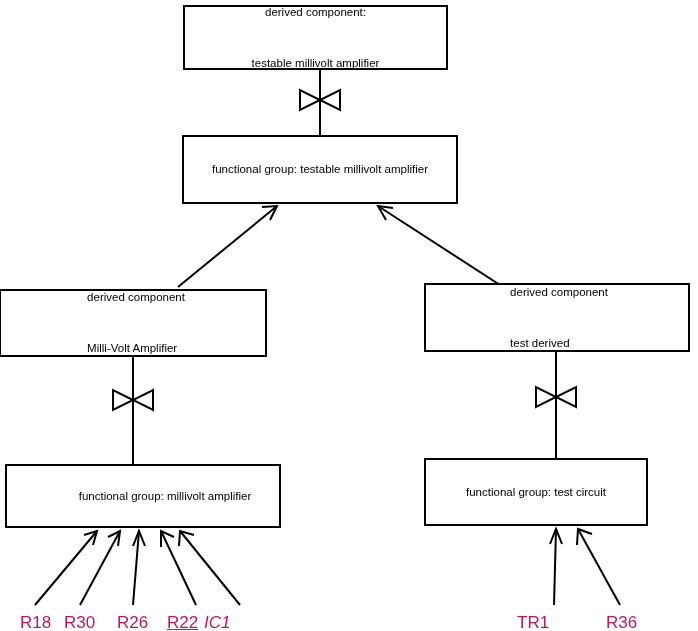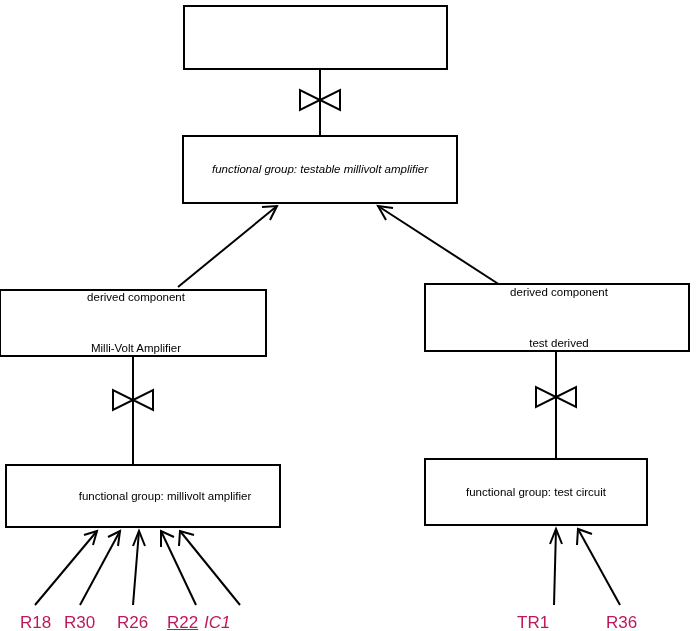--- a/index.html
+++ b/index.html
@@ -25,21 +25,21 @@
     justify-content: center;
     z-index: 2;
   }
   .node-text {
     font-size: 11.5px;
     color: #000000;
     line-height: 17px;
     white-space: pre;
   }
   .node-text.center { text-align: center; }
-  .node-text.left   { text-align: center; }
+  .node-text.left   { text-align: left; }
   .leaf-label {
     position: absolute;
     font-size: 17px;
     color: #be185d;
     white-space: nowrap;
     z-index: 3;
   }
   svg.edges {
     position: absolute;
     left: 0;
@@ -103,24 +103,26 @@
 
     <line x1="554" y1="605" x2="556" y2="529" stroke-width="2"></line>
     <polyline points="550,544 556,529 562,544" stroke-width="2"></polyline>
 
     <line x1="620" y1="605" x2="578" y2="529" stroke-width="2"></line>
     <polyline points="577,545 578,529 592,534" stroke-width="2"></polyline>
   </svg>
 
   <div class="node" style="left:183px; top:5px; width:265px; height:65px;">
     <div class="node-text center">
+      <div>derived component:</div>
+      <div>testable millivolt amplifier</div>
     </div>
   </div>
 
-  <div class="node" style="left:182px; top:135px; width:276px; height:69px;font-style:italic;">
+  <div class="node" style="left:182px; top:135px; width:276px; height:69px;">
     <div class="node-text center">
       <div>functional group: testable millivolt amplifier</div>
     </div>
   </div>
 
   <div class="node" style="left:-1px; top:289px; width:268px; height:68px;">
     <div class="node-text left" style="margin-left:6px;">
       <div>derived component</div>
       <div>Milli-Volt Amplifier</div>
     </div>

